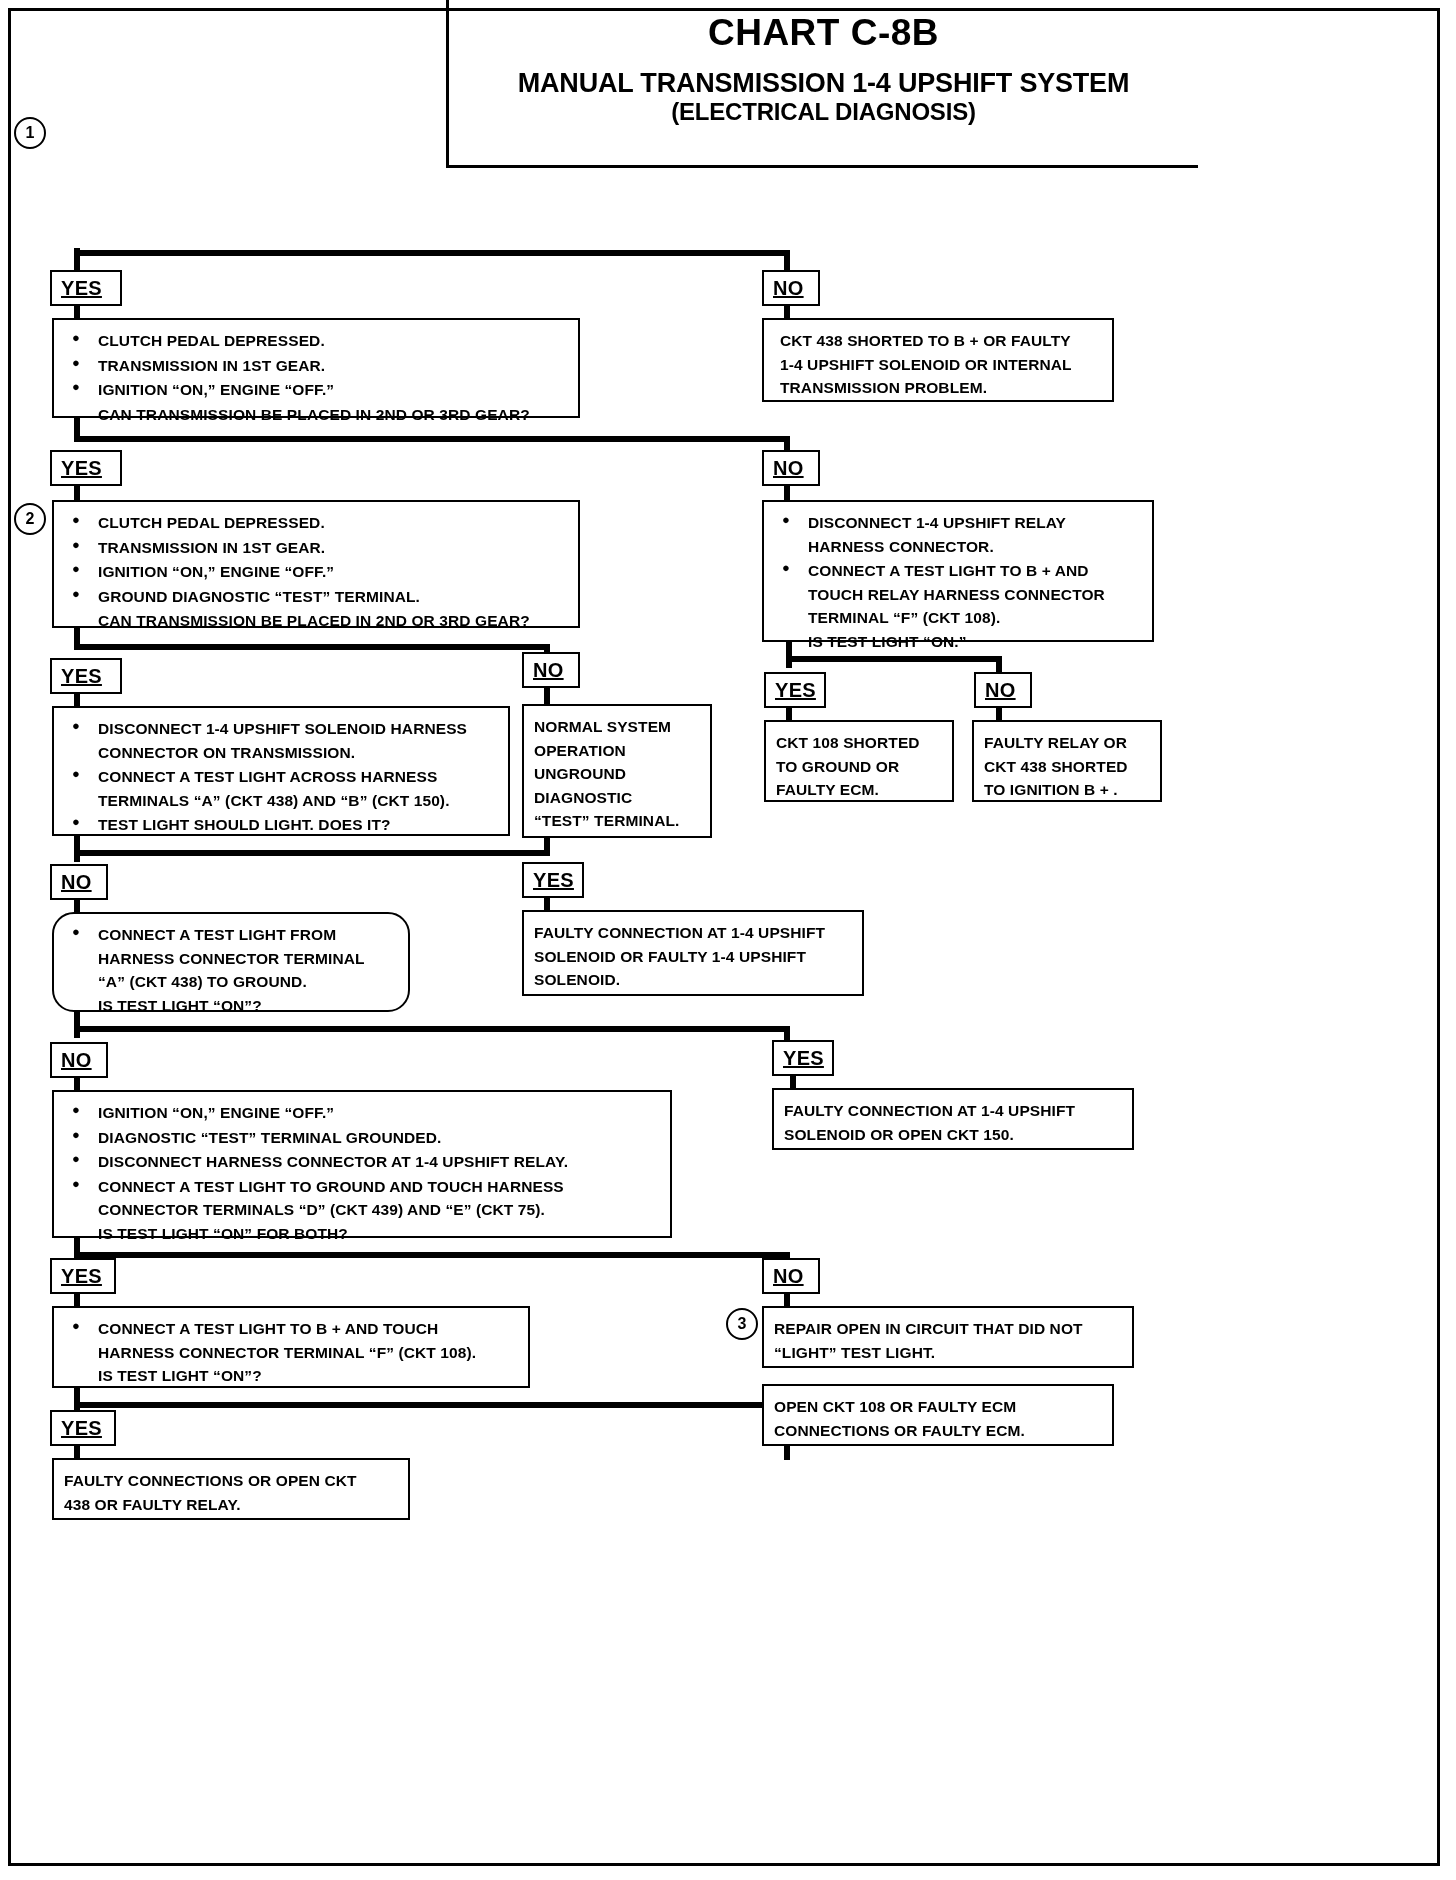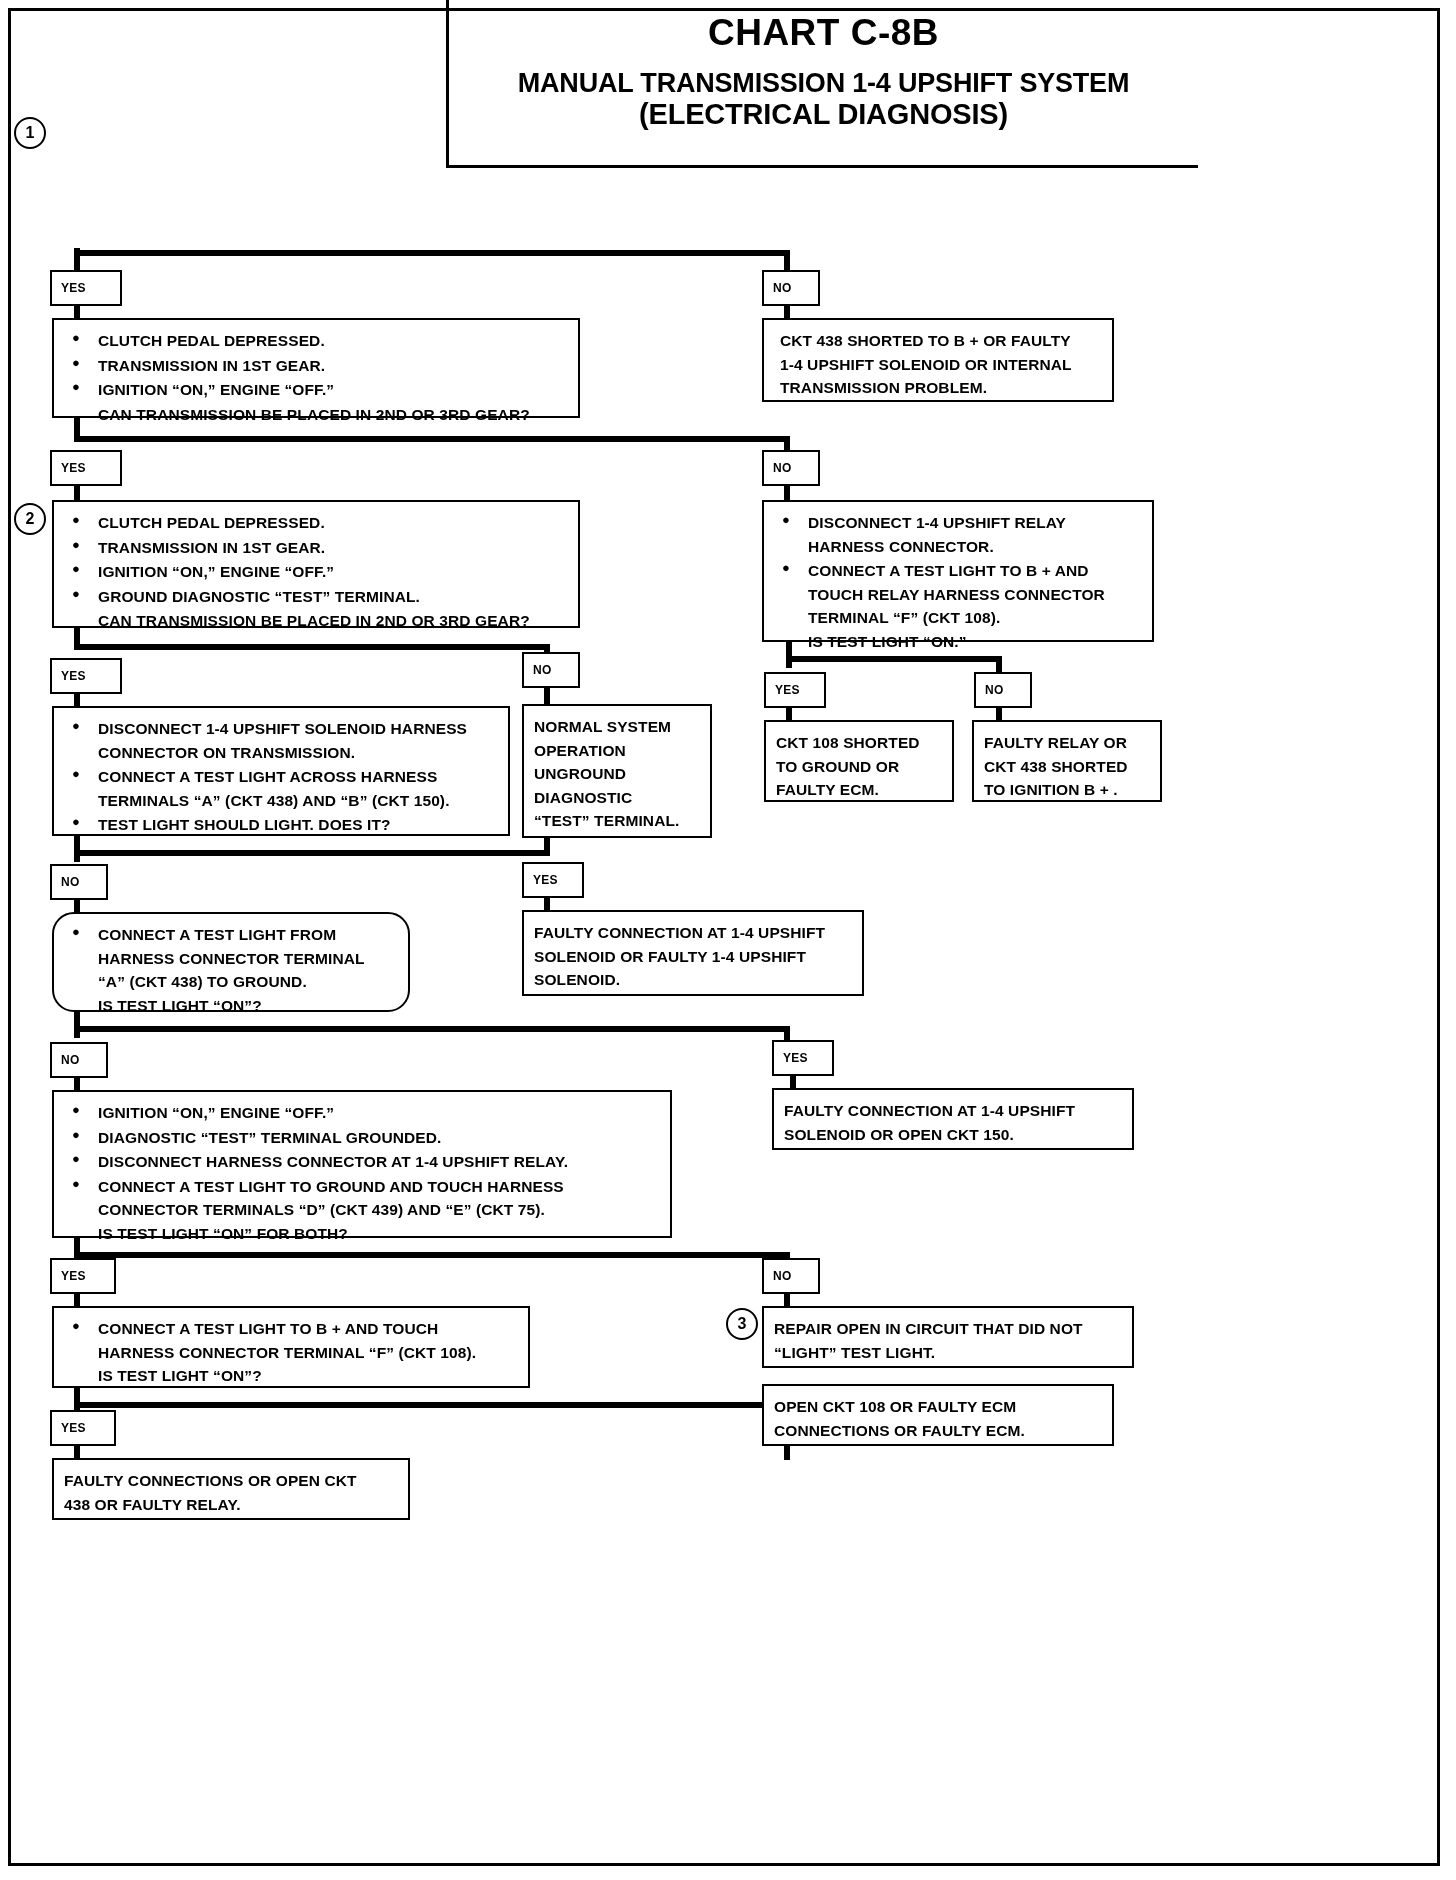--- a/index.html
+++ b/index.html
@@ -50,21 +50,21 @@
   }
   .chart-title {
     font-size: 27px;
     font-weight: bold;
     color: #000;
     margin-top: 16px;
     line-height: 1.1;
     letter-spacing: -0.2px;
   }
   .chart-subtitle {
-    font-size: 29px;
+    font-size: 24px;
     font-weight: bold;
     color: #000;
     line-height: 1.1;
     letter-spacing: -0.2px;
   }
 
   
   .box {
     position: absolute;
     border: 2px solid #000;
@@ -102,26 +102,27 @@
     white-space: pre-line;
   }
 
   
   .yn {
     position: absolute;
     border: 2px solid #000;
     box-sizing: border-box;
     background: #fff;
     font-weight: bold;
-    font-size: 12px;
+    font-size: 20px;
     color: #000;
     display: flex;
     align-items: center;
     padding-left: 9px;
     letter-spacing: 0.3px;
+    text-decoration: underline;
   }
 
   
   .step-circle {
     position: absolute;
     width: 32px;
     height: 32px;
     border: 2.5px solid #000;
     border-radius: 50%;
     box-sizing: border-box;

